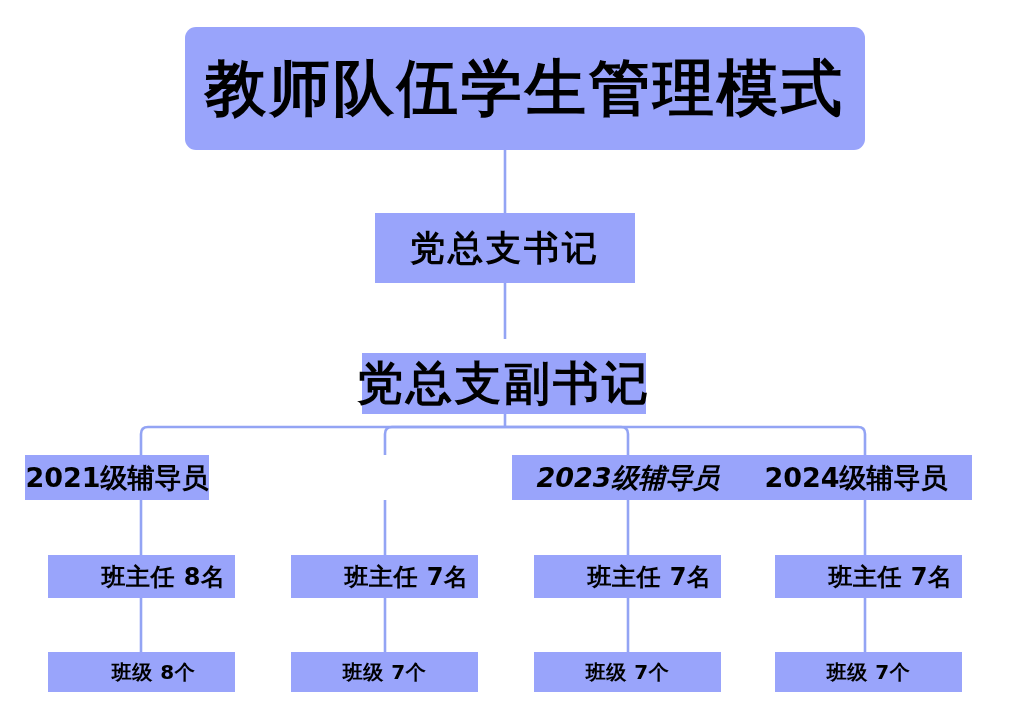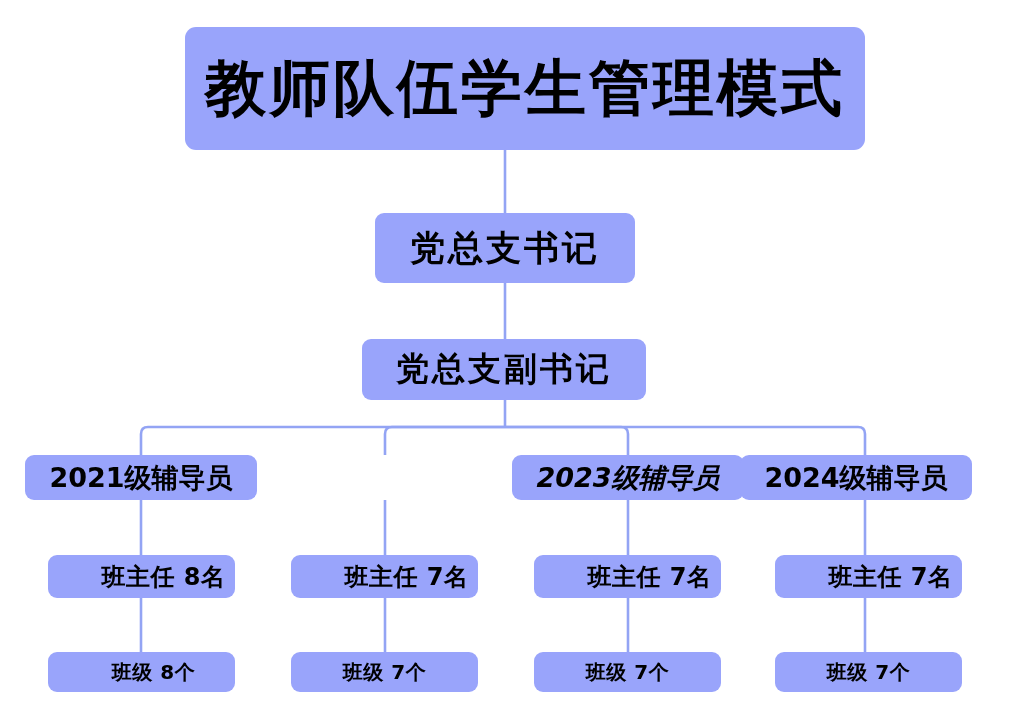--- a/index.html
+++ b/index.html
@@ -38,41 +38,42 @@
   }
   
   .node {
     position: absolute;
     z-index: 2;
     box-sizing: border-box;
     display: flex;
     align-items: center;
     justify-content: center;
     background: #99a4fb;
-    border-radius: 9px;
+    border-radius: 0;
     color: #000000;
     text-align: center;
     white-space: nowrap;
     letter-spacing: 0.5px;
   }
   .node.root {
     border-radius: 11px;
     font-size: 61px;
     font-weight: 700;
     letter-spacing: 3px;
   }
   .node.level2 {
     font-size: 35px;
     font-weight: 700;
     letter-spacing: 3px;
   }
   .node.level3 {
-    font-size: 33px;
+    font-size: 46px;
     font-weight: 700;
     letter-spacing: 3px;
+    margin-top: 14px;
   }
   .node.counselor {
     font-size: 27px;
     font-weight: 700;
     letter-spacing: 0px;
   }
   .node.teacher {
     font-size: 24px;
     font-weight: 700;
     letter-spacing: 0.5px;
@@ -112,21 +113,21 @@
     <line x1="628" y1="598" x2="628" y2="652"></line>
     <line x1="865" y1="598" x2="865" y2="652"></line>
   </svg>
 
   <div class="node root" style="left:165px; top:27px; width:680px; height:123px;margin-left:20px;">教师队伍学生管理模式</div>
 
   <div class="node level2" style="left:375px; top:213px; width:260px; height:70px;">党总支书记</div>
 
   <div class="node level3" style="left:362px; top:339px; width:284px; height:61px;">党总支副书记</div>
 
-  <div class="node counselor" style="left:25px; top:455px; width:232px; height:45px;">2021级辅导员</div>
+  <div class="node counselor" style="left:25px; top:455px; width:184px; height:45px;">2021级辅导员</div>
   <div class="node counselor" style="left:512px; top:455px; width:232px; height:45px;font-style:italic;">2023级辅导员</div>
   <div class="node counselor" style="left:740px; top:455px; width:232px; height:45px;">2024级辅导员</div>
 
   <div class="node teacher" style="left:48px; top:555px; width:187px; height:43px;">班主任  8名</div>
   <div class="node teacher" style="left:291px; top:555px; width:187px; height:43px;">班主任  7名</div>
   <div class="node teacher" style="left:534px; top:555px; width:187px; height:43px;">班主任  7名</div>
   <div class="node teacher" style="left:775px; top:555px; width:187px; height:43px;">班主任  7名</div>
 
   <div class="node classes" style="left:48px; top:652px; width:187px; height:40px;padding-left:24px;">班级  8个</div>
   <div class="node classes" style="left:291px; top:652px; width:187px; height:40px;">班级  7个</div>

